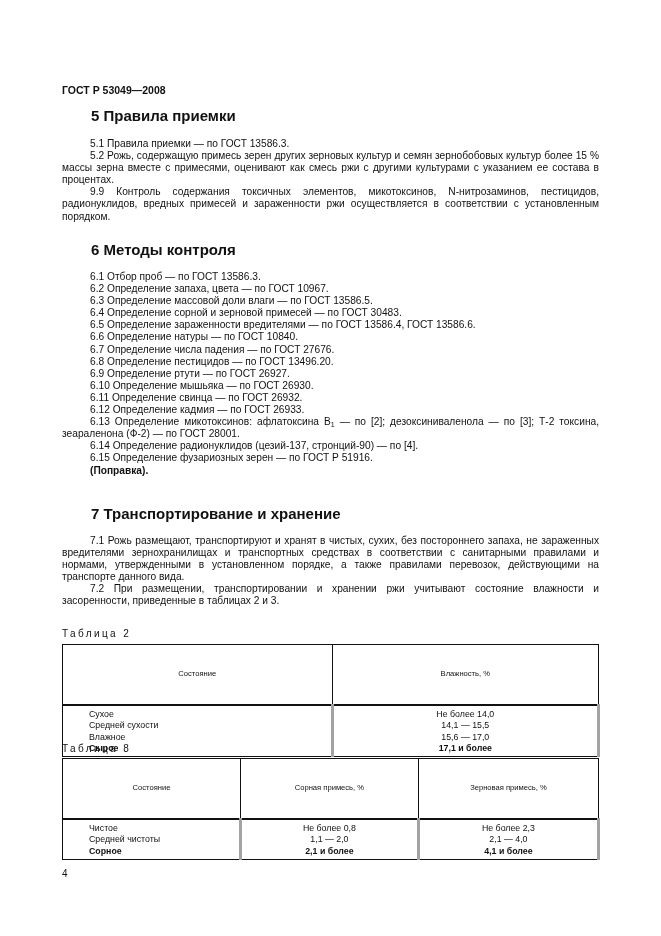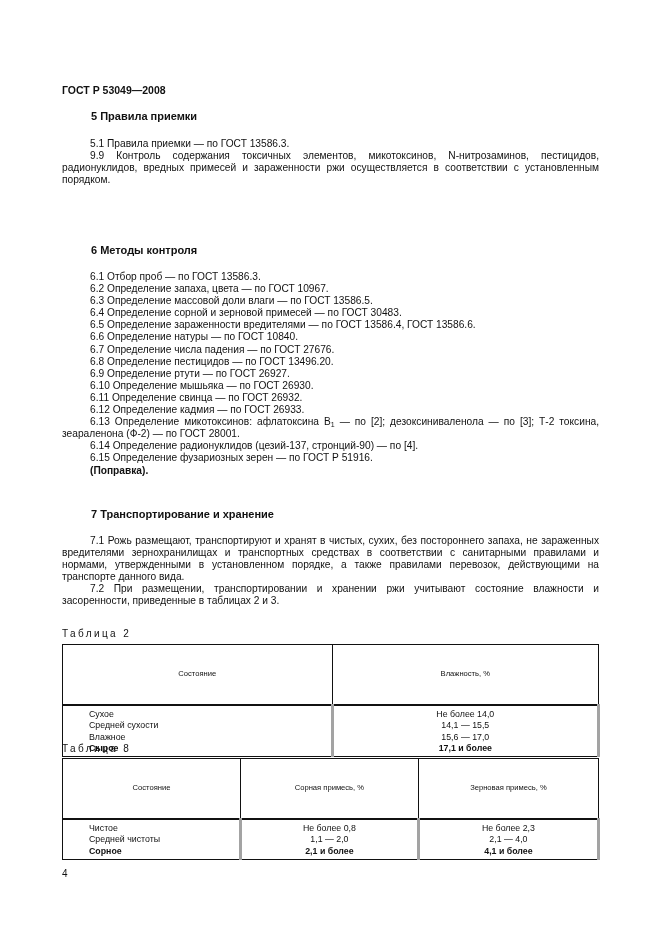--- a/index.html
+++ b/index.html
@@ -7,21 +7,21 @@
     width: 661px; height: 936px; position: relative; overflow: hidden;
     font-family: "Liberation Sans", sans-serif; color: #111;
     font-size: 10.2px; line-height: 12.1px;
   }
   .page { position: absolute; left: 0; top: 16px; width: 661px; height: 801px; }
   .doc-header {
     position: absolute; left: 62px; top: 68px;
     font-weight: bold; font-size: 10.5px;
   }
   .sec-title {
-    position: absolute; left: 91px; font-weight: bold; font-size: 11px;
+    position: absolute; left: 91px; font-weight: bold; font-size: 15px;
   }
   .block { position: absolute; left: 62px; width: 537px; }
   p { margin: 0; text-align: justify; }
   p.ind { text-indent: 28px; }
   .list-item { padding-left: 28px; white-space: nowrap; }
   .bold { font-weight: bold; }
   sub { font-size: 7px; vertical-align: -2px; line-height: 0; }
   .tcap {
     position: absolute; left: 62px; font-size: 10px; letter-spacing: 2.4px;
   }
@@ -47,20 +47,21 @@
 </head>
 <body>
 
 <div class="page">
 
   <div class="doc-header">ГОСТ Р 53049—2008</div>
 
   <div class="sec-title" style="top:94px;">5  Правила приемки</div>
   <div class="block" style="top:122px;">
     <p class="ind">5.1  Правила приемки — по ГОСТ 13586.3.</p>
+    <p class="ind">5.2  Рожь, содержащую примесь зерен других зерновых культур и семян зернобобовых культур более 15 % массы зерна вместе с примесями, оценивают как смесь ржи с другими культурами с указанием ее состава в процентах.</p>
     <p class="ind">9.9  Контроль содержания токсичных элементов, микотоксинов, N-нитрозаминов, пестицидов, радионуклидов, вредных примесей и зараженности ржи осуществляется в соответствии с установленным порядком.</p>
   </div>
 
   <div class="sec-title" style="top:228px;">6  Методы контроля</div>
   <div class="block" style="top:255px;">
     <div class="list-item">6.1  Отбор проб — по ГОСТ 13586.3.</div>
     <div class="list-item">6.2  Определение запаха, цвета — по ГОСТ 10967.</div>
     <div class="list-item">6.3  Определение массовой доли влаги — по ГОСТ 13586.5.</div>
     <div class="list-item">6.4  Определение сорной и зерновой примесей — по ГОСТ 30483.</div>
     <div class="list-item">6.5  Определение зараженности вредителями — по ГОСТ 13586.4, ГОСТ 13586.6.</div>

